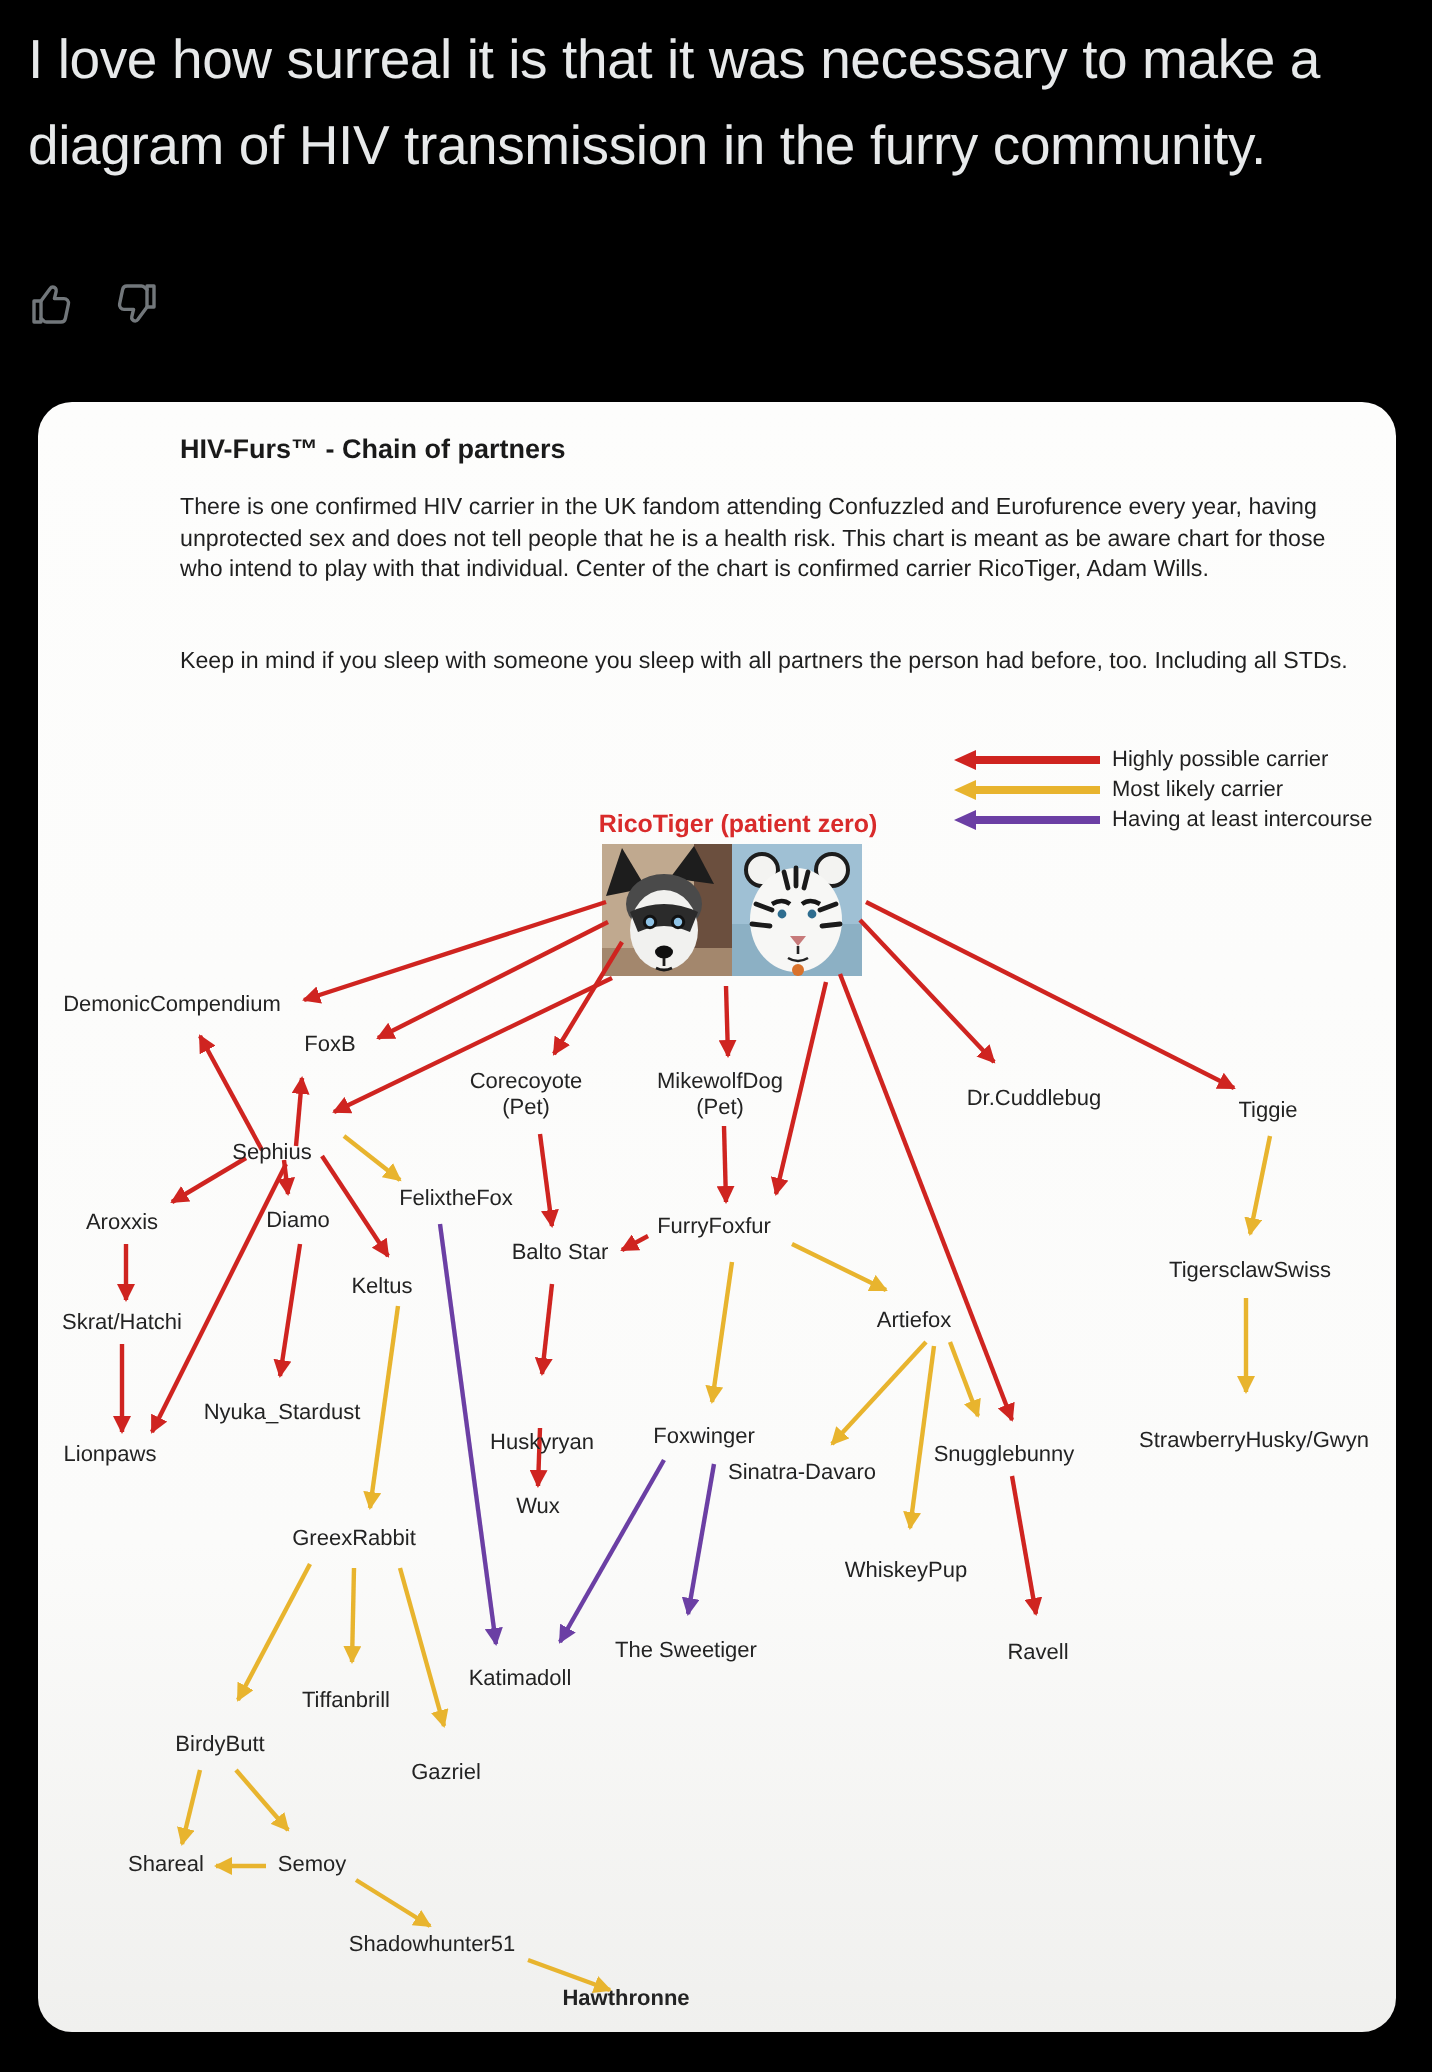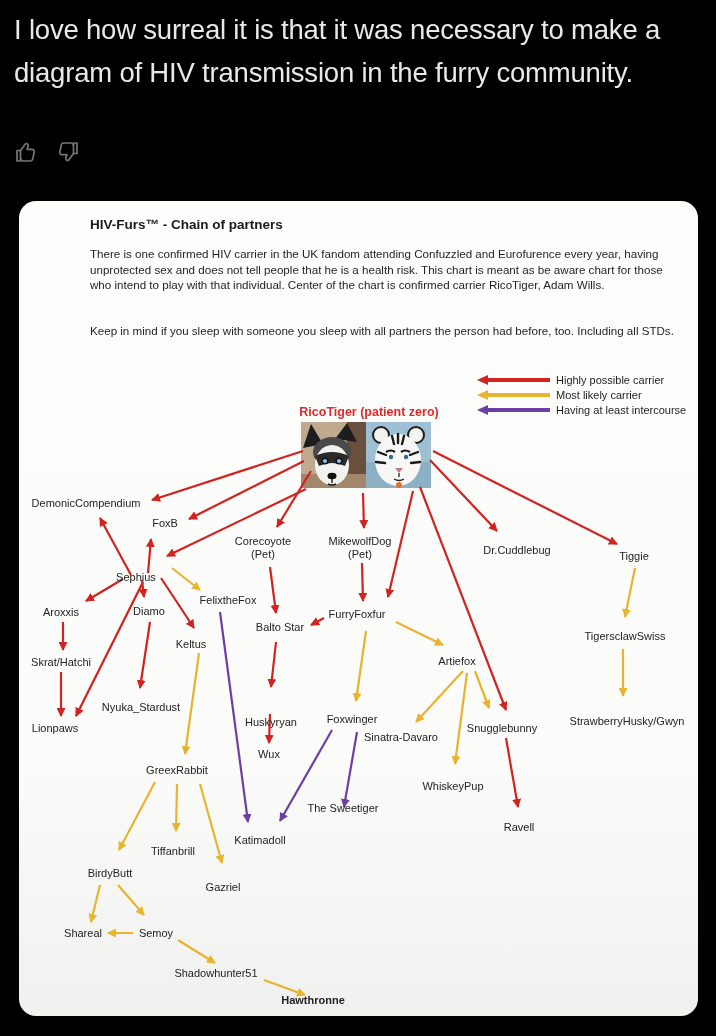--- a/index.html
+++ b/index.html
@@ -197,21 +197,21 @@
         <div class="node" style="left: 122px; top: 506px;">Nyuka_Stardust</div>
         <div class="node" style="left: 252px; top: 504px; margin-top: 17px;">Huskyryan</div>
         <div class="node" style="left: 333px; top: 518px;">Foxwinger</div>
         <div class="node" style="left: 36px; top: 527px;">Lionpaws</div>
         <div class="node" style="left: 483px; top: 527px;">Snugglebunny</div>
         <div class="node" style="left: 608px; top: 520px;">StrawberryHusky/Gwyn</div>
         <div class="node" style="left: 382px; top: 536px;">Sinatra-Davaro</div>
         <div class="node" style="left: 250px; top: 553px;">Wux</div>
         <div class="node" style="left: 158px; top: 569px;">GreexRabbit</div>
         <div class="node" style="left: 434px; top: 585px;">WhiskeyPup</div>
-        <div class="node" style="left: 324px; top: 607px;">The Sweetiger</div>
+        <div class="node" style="left: 324px; top: 625px;">The Sweetiger</div>
         <div class="node" style="left: 500px; top: 626px;">Ravell</div>
         <div class="node" style="left: 241px; top: 639px;">Katimadoll</div>
         <div class="node" style="left: 154px; top: 650px;">Tiffanbrill</div>
         <div class="node" style="left: 91px; top: 672px;">BirdyButt</div>
         <div class="node" style="left: 204px; top: 686px;">Gazriel</div>
         <div class="node" style="left: 64px; top: 732px;">Shareal</div>
         <div class="node" style="left: 137px; top: 732px;">Semoy</div>
         <div class="node" style="left: 197px; top: 772px;">Shadowhunter51</div>
         <div class="node" style="left: 294px; top: 799px; font-weight: bold;">Hawthronne</div>
       </div>

